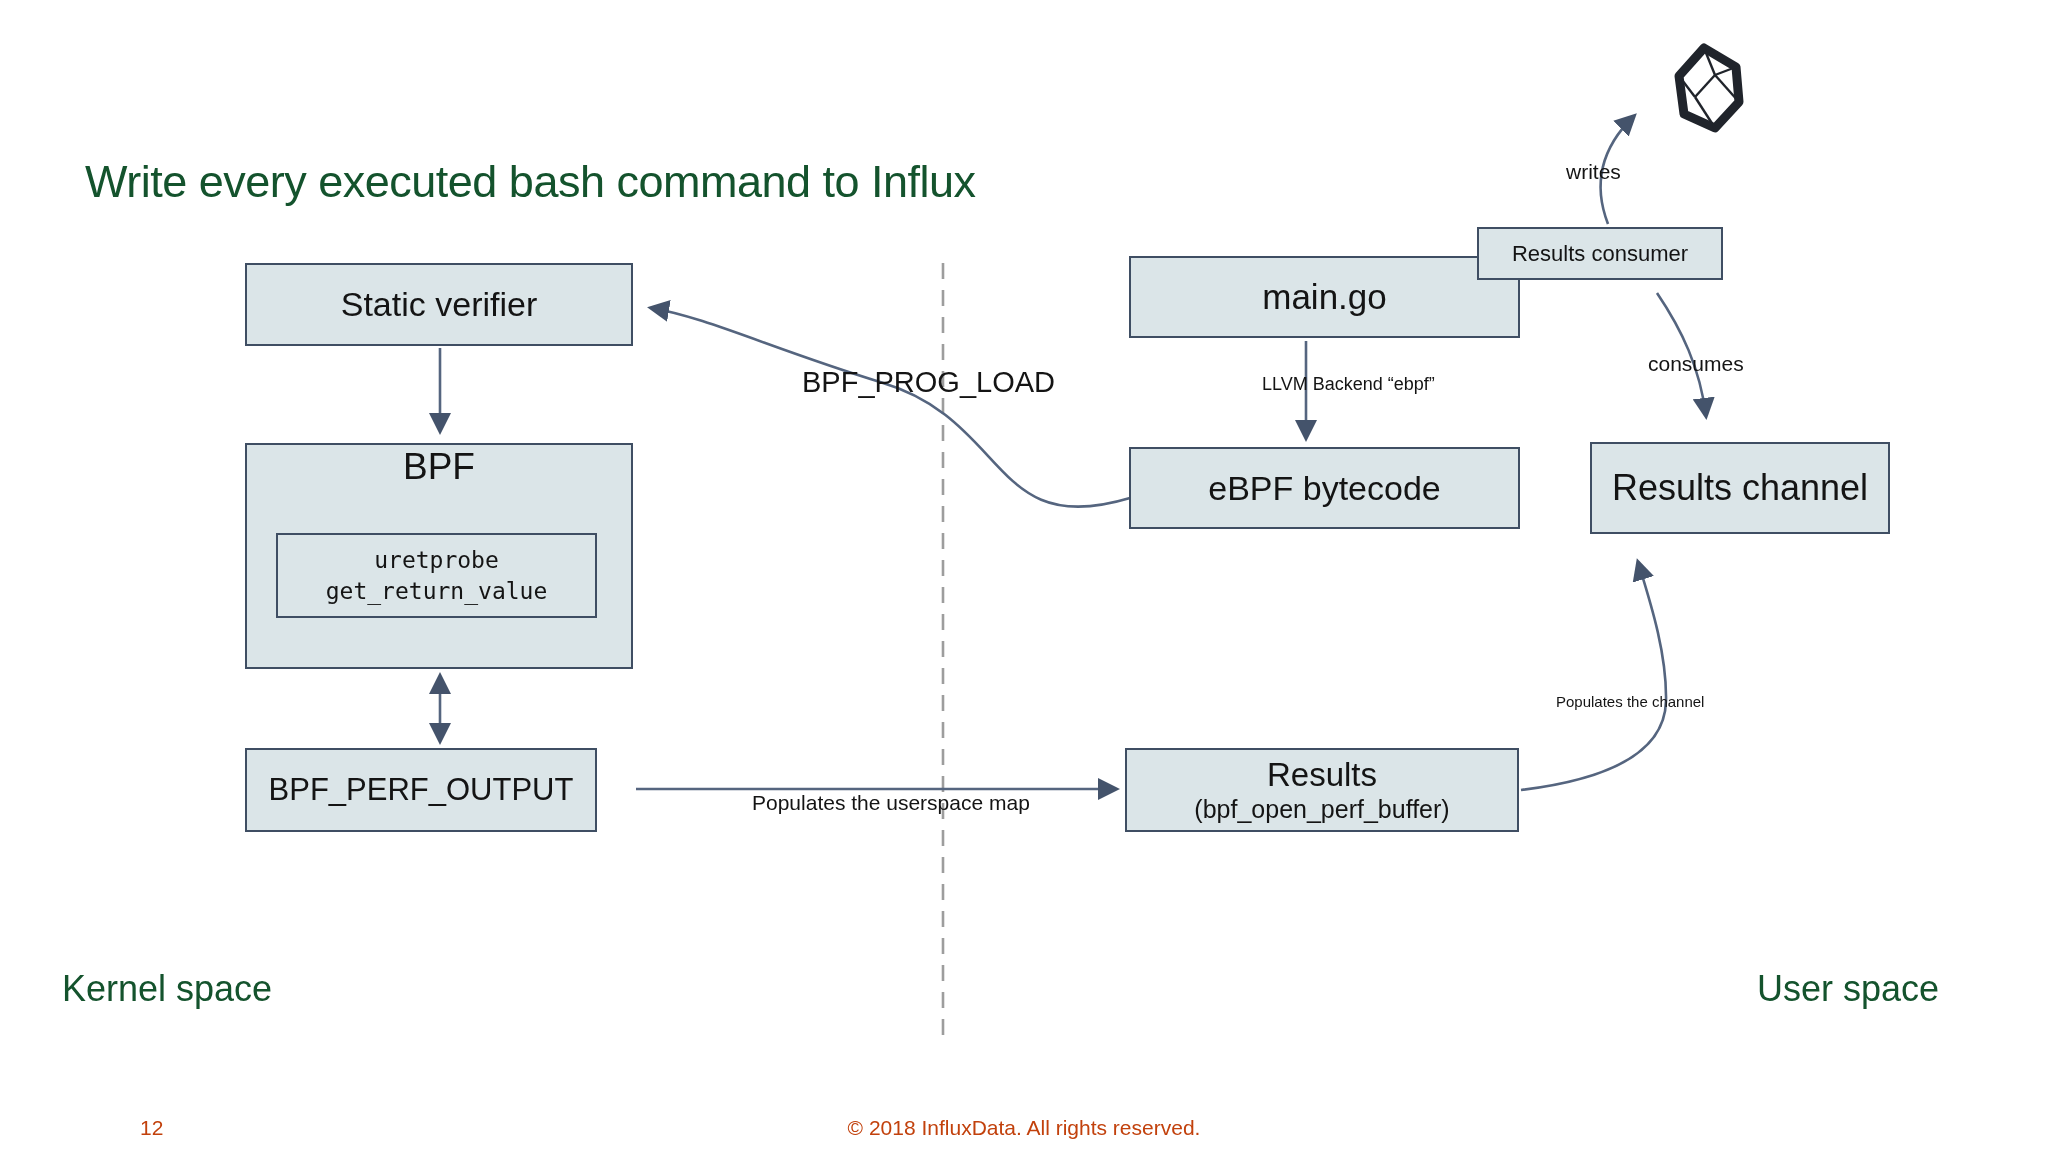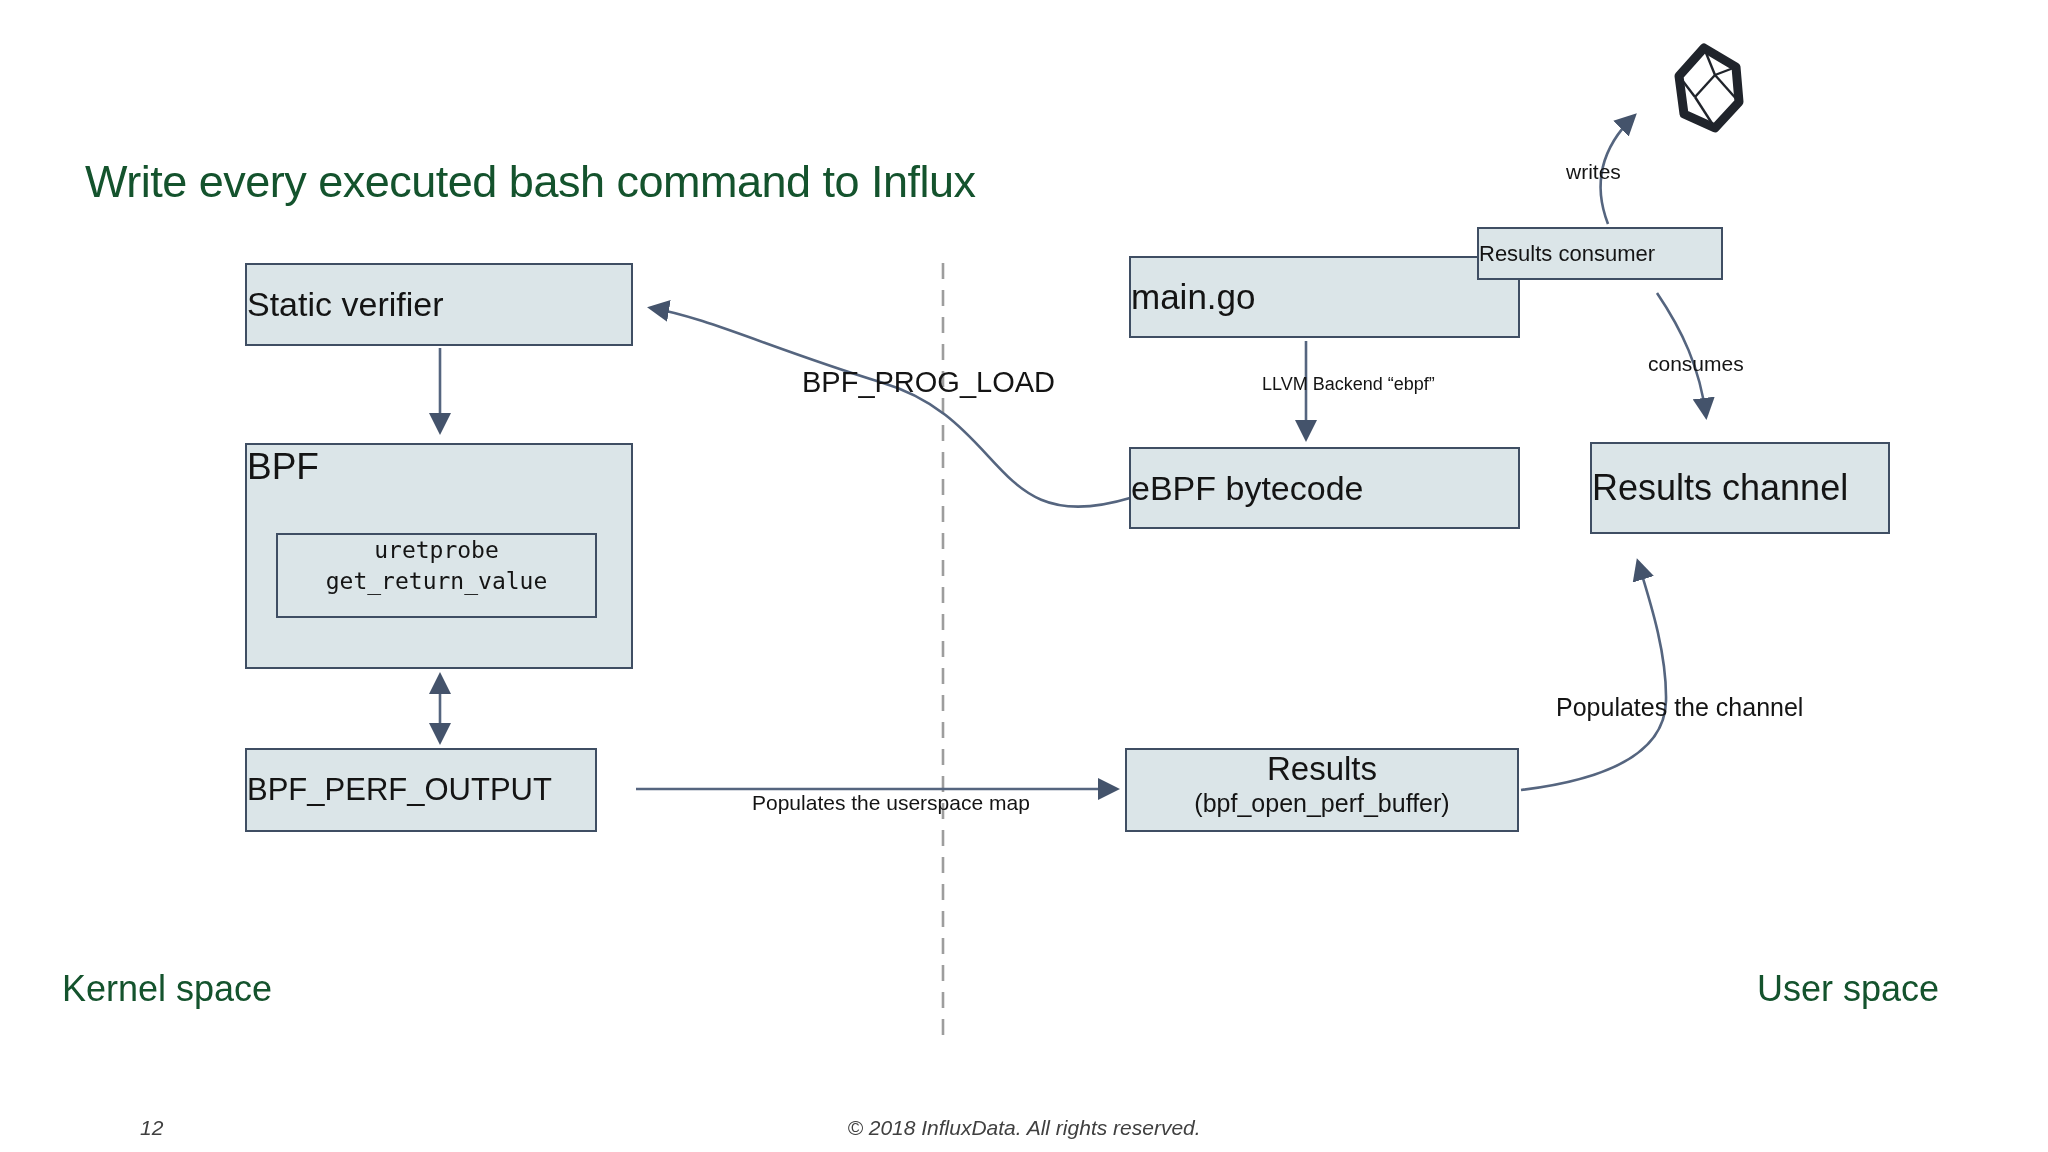--- a/index.html
+++ b/index.html
@@ -1,27 +1,27 @@
 <!DOCTYPE html>
 <html><head>
 <meta charset="utf-8">
 <style>
   html,body{margin:0;padding:0;background:#ffffff;}
   body{width:2048px;height:1152px;position:relative;overflow:hidden;
        font-family:"Liberation Sans",sans-serif;color:#111;}
   .abs{position:absolute;}
   
   .box{position:absolute;background:#dbe5e8;border:2.5px solid #3f4e63;
-       display:flex;align-items:center;
+       display:flex;align-items:center;justify-content:center;
        box-sizing:border-box;color:#141414;}
   .box.toplabel{align-items:flex-start;}
   
   .lbl{position:absolute;color:#141414;white-space:nowrap;}
   .muted{color:#14532d;}
-  .footer{color:#404040;font-style:italic;}
+  .footer{color:#c2410c;}
   #title{position:absolute;left:85px;top:156px;font-size:45px;
          letter-spacing:-0.5px;color:#14532d;}
   #arrow-layer,#divider-layer{position:absolute;left:0;top:0;}
   .center{text-align:center;}
   .mono{font-family:"DejaVu Sans Mono",monospace;}
 </style>
 </head>
 <body>
 
 <svg id="arrow-layer" width="2048" height="1152" viewBox="0 0 2048 1152">
@@ -105,19 +105,19 @@
 
 <div class="box" style="left:1477px;top:227px;width:246px;height:53px;font-size:22px">
   <span>Results consumer</span>
 </div>
 
 <div class="lbl" style="left:802px;top:366px;width:280px;font-size:29px">BPF_PROG_LOAD</div>
 <div class="lbl" style="left:1262px;top:374px;font-size:18px">LLVM Backend “ebpf”</div>
 <div class="lbl" style="left:1566px;top:160px;font-size:21px">writes</div>
 <div class="lbl" style="left:1648px;top:352px;font-size:21px">consumes</div>
 <div class="lbl" style="left:752px;top:791px;font-size:21px">Populates the userspace map</div>
-<div class="lbl" style="left:1556px;top:693px;font-size:25px">Populates the channel</div>
+<div class="lbl" style="left:1556px;top:693px;font-size:15px">Populates the channel</div>
 
 <div class="lbl muted" style="left:62px;top:968px;font-size:36px">Kernel space</div>
 <div class="lbl muted" style="left:1757px;top:968px;font-size:36px">User space</div>
 
 <div class="lbl footer" style="left:140px;top:1116px;font-size:21px">12</div>
 <div class="lbl footer center" style="left:724px;top:1116px;width:600px;font-size:21px">© 2018 InfluxData. All rights reserved.</div>
 
 </body></html>

